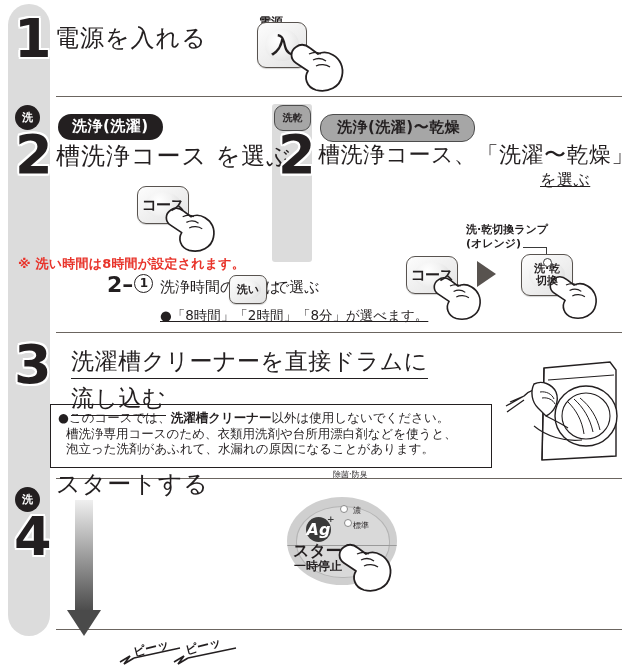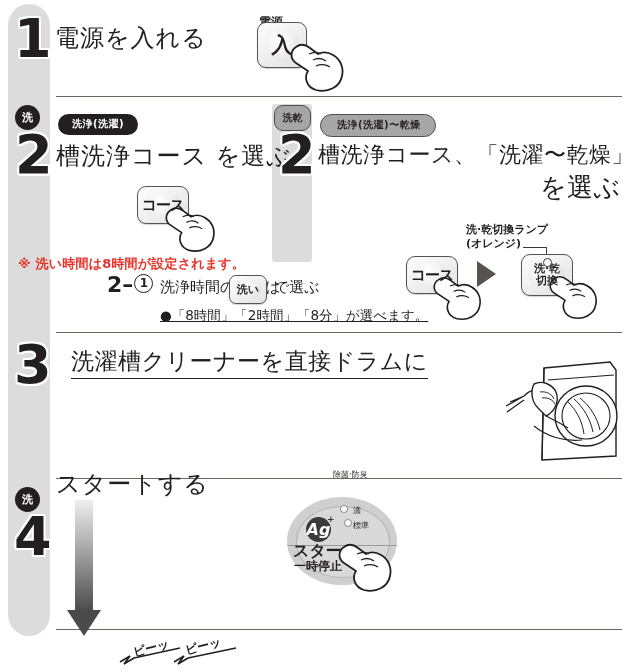--- a/index.html
+++ b/index.html
@@ -68,27 +68,27 @@
     font-size:23px;letter-spacing:0.5px;color:#231f20;white-space:nowrap;
     border-bottom:1.5px solid #231f20;display:inline-block;padding-bottom:1px;margin-left:15px;
   }
   .h3l2{margin-top:4px;}
 
   .h2r{
     position:absolute;left:318px;top:140px;font-size:22px;letter-spacing:0.5px;
     white-space:nowrap;color:#231f20;
   }
   .h2r2{
-    position:absolute;left:540px;top:170px;font-size:26px;letter-spacing:0.5px;
-    white-space:nowrap;color:#231f20;
+    position:absolute;left:540px;top:170px;font-size:16px;letter-spacing:0.5px;
+    white-space:nowrap;color:#231f20;text-decoration:underline;
   }
 
   
   .pill{
-    position:absolute;border-radius:13px;font-size:10px;font-weight:bold;
+    position:absolute;border-radius:13px;font-size:15px;font-weight:bold;
     padding:3px 14px 4px;white-space:nowrap;letter-spacing:0.5px;
   }
   .pill-dark{background:#231f20;color:#ffffff;}
   .pill-gray{background:#a6a6a6;color:#231f20;border:1.5px solid #4d4d4d;padding-left:16px;}
   .p2{left:58px;top:114px;}
   .p2r{left:320px;top:114px;}
 
   
   .sep{position:absolute;height:1px;background:#6b6560;}
   .sep1{left:56px;top:96px;width:566px;}
@@ -283,22 +283,28 @@
   <svg class="hand" style="left:546px;top:268px;" width="58" height="54" viewBox="0 0 62 60">
     <path d="M8 12 C2 16 2 24 8 28 L20 36 C16 42 18 52 28 55 C40 58 52 52 54 41 C56 32 52 24 45 20 C40 17 34 17 30 19 L22 13 C17 9 12 9 8 12 Z" fill="#ffffff" stroke="#231f20" stroke-width="1.8" stroke-linejoin="round"></path>
     <path d="M21 19 C25 17 30 17 33 19" fill="none" stroke="#231f20" stroke-width="1.3"></path>
     <path d="M25 25 C29 23 34 23 38 26" fill="none" stroke="#231f20" stroke-width="1.3"></path>
     <path d="M28 31 C32 29 38 29 42 32" fill="none" stroke="#231f20" stroke-width="1.3"></path>
   </svg>
 
   <div class="stepnum s3">3</div>
   <div class="h3wrap">
     <div class="h3l1">洗濯槽クリーナーを直接ドラムに</div><br>
-  </div>
-
+    <div class="h3l2">流し込む</div>
+  </div>
+
+  <div class="notebox">
+    <div class="note-l"><span>●このコースでは、</span><b>洗濯槽クリーナー</b><span>以外は使用しないでください。</span></div>
+    <div class="note-l" style="padding-left:8px;">槽洗浄専用コースのため、衣類用洗剤や台所用漂白剤などを使うと、</div>
+    <div class="note-l" style="padding-left:8px;">泡立った洗剤があふれて、水漏れの原因になることがあります。</div>
+  </div>
 
   <svg style="position:absolute;left:498px;top:358px;" width="126" height="106" viewBox="0 0 126 106">
     <path d="M46 10 L112 4 L118 12 L118 98 L44 102 Z" fill="#ffffff" stroke="#231f20" stroke-width="1.4"></path>
     <path d="M46 10 L44 102" fill="none" stroke="#231f20" stroke-width="1.2"></path>
     <path d="M50 22 L116 17" fill="none" stroke="#231f20" stroke-width="1.2"></path>
     <ellipse cx="88" cy="58" rx="31" ry="30" fill="#ffffff" stroke="#231f20" stroke-width="1.4"></ellipse>
     <ellipse cx="88" cy="58" rx="24" ry="23" fill="none" stroke="#231f20" stroke-width="1.1"></ellipse>
     <path d="M70 44 C78 52 84 62 86 76" fill="none" stroke="#231f20" stroke-width="1"></path>
     <path d="M76 41 C85 49 92 60 95 74" fill="none" stroke="#231f20" stroke-width="1"></path>
     <path d="M82 40 C92 48 99 59 102 72" fill="none" stroke="#231f20" stroke-width="1"></path>

